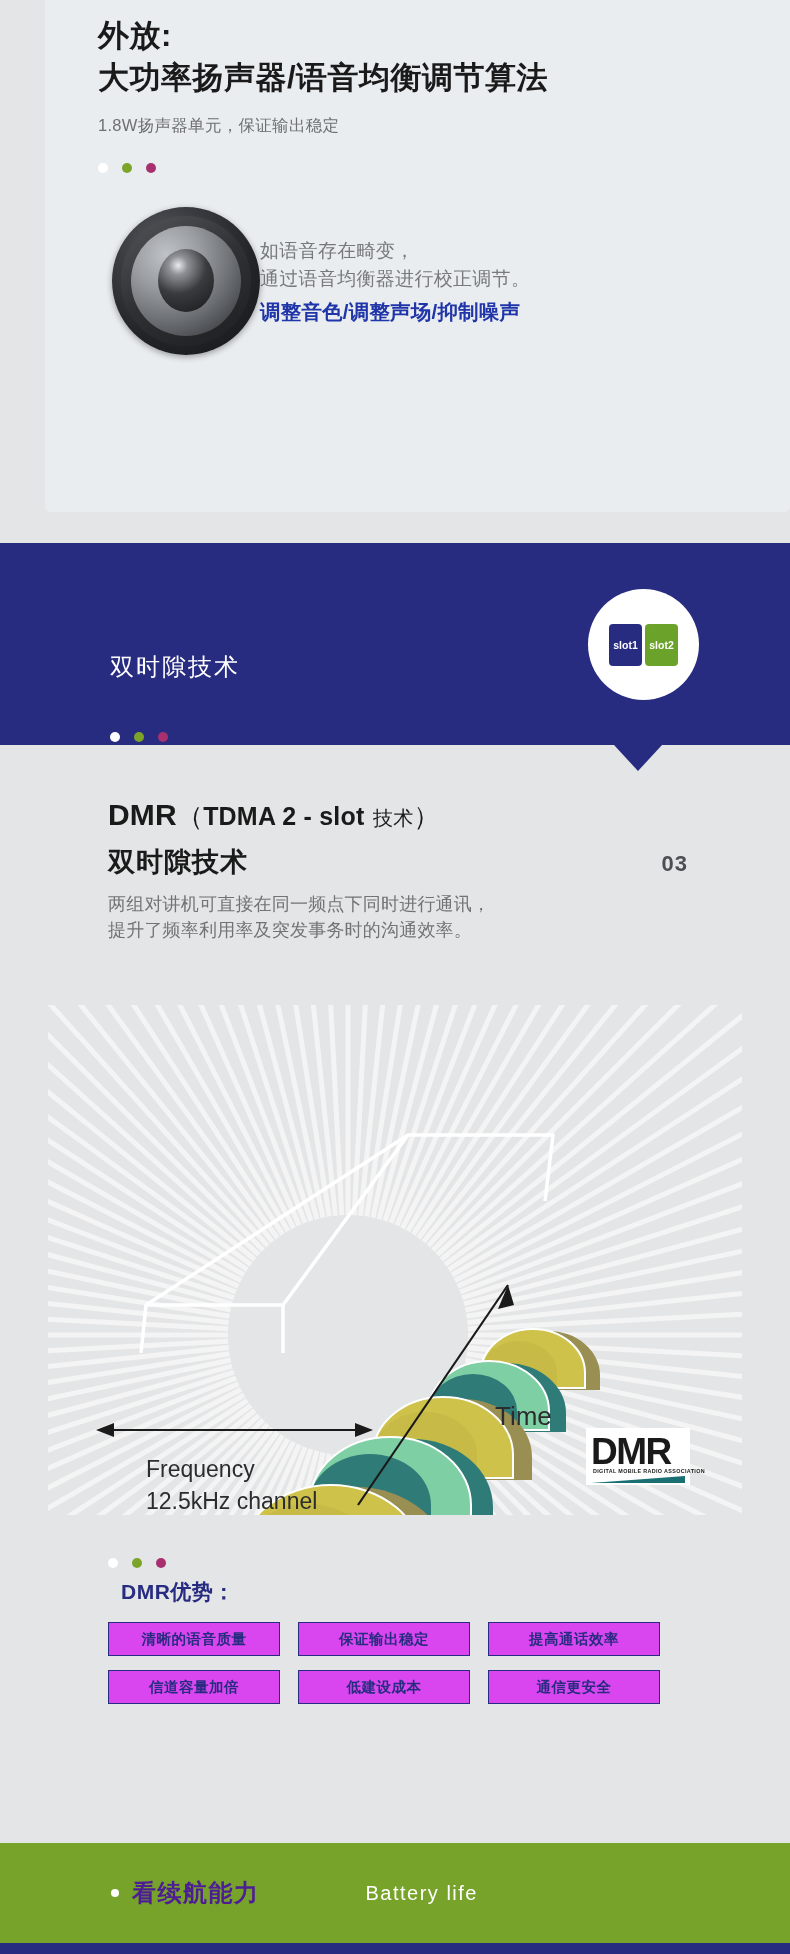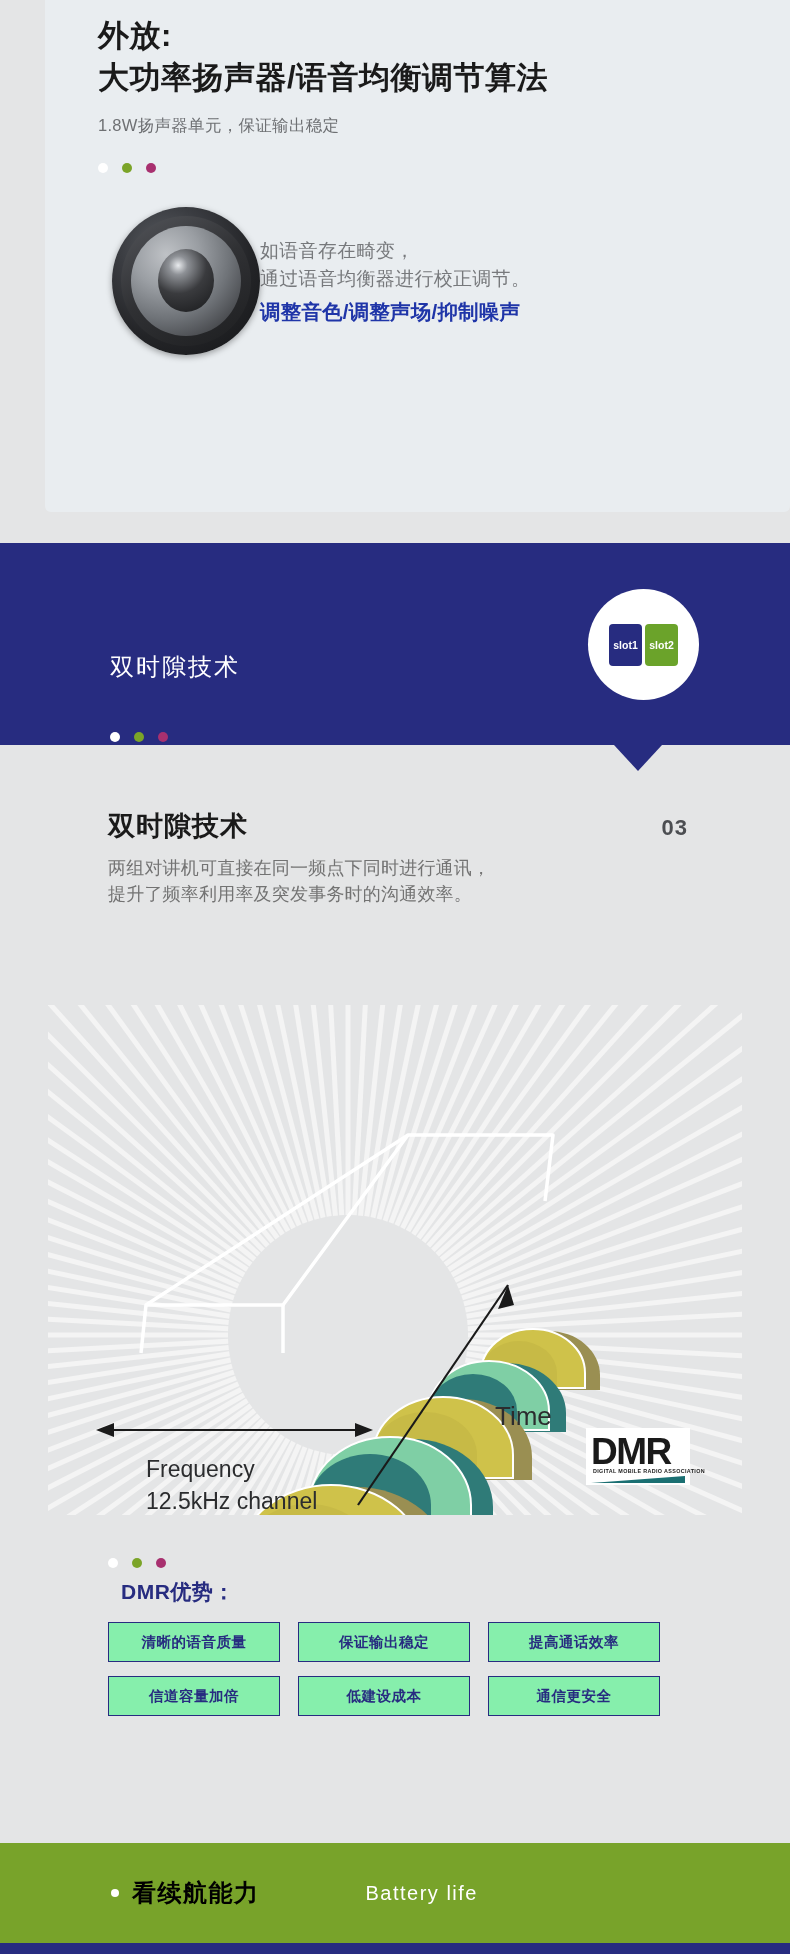--- a/index.html
+++ b/index.html
@@ -128,37 +128,37 @@
   .adv-dots { position: absolute; left: 108px; top: 1532px; }
   .adv-title {
     position: absolute; left: 121px; top: 1578px;
     font-size: 21px; font-weight: bold; color: #272c80; letter-spacing: .5px;
   }
   .adv-grid {
     position: absolute; left: 108px; top: 1622px;
     display: grid; grid-template-columns: repeat(3, 172px); gap: 14px 18px;
   }
   .adv-btn {
-    height: 40px; border: 1.6px solid #272c80; background: #86efac;
+    height: 34px; border: 1.6px solid #272c80; background: #d946ef;
     display: flex; align-items: center; justify-content: center;
     font-size: 14.5px; font-weight: bold; color: #272c80; letter-spacing: .5px;
   }
 
   
   .green-band {
     position: absolute; left: 0; top: 1843px; width: 790px; height: 100px;
     background: #78a32a;
     display: flex; align-items: center;
   }
   .gb-bullet {
     width: 8px; height: 8px; border-radius: 50%; background: #ffffff;
     margin-left: 111px; flex: none;
   }
   .gb-label {
-    margin-left: 13px; font-size: 24px; font-weight: bold; color: #000000;
+    margin-left: 13px; font-size: 24px; font-weight: bold; color: #4c1d95;
     letter-spacing: 1.5px;
   }
   .gb-en {
     margin-left: 106px; font-size: 20px; color: #ffffff; letter-spacing: 1.5px;
   }
   .blue-strip {
     position: absolute; left: 0; top: 1943px; width: 790px; height: 11px;
     background: #272c80;
   }
 </style>
@@ -203,20 +203,21 @@
       <span class="dot m"></span>
     </div>
     <div class="bb-badge">
       <span class="slot-chip s1">slot1</span>
       <span class="slot-chip s2">slot2</span>
     </div>
   </section>
   <div class="blue-arrow"></div>
 
   <div class="dmr-head">
+    <div class="dmr-h1"><span>DMR</span><span class="paren">（</span><span class="tdma">TDMA 2 - slot</span> <span class="ji">技术</span><span class="paren">）</span></div>
     <div class="dmr-h2row">
       <div class="dmr-h2">双时隙技术</div>
       <div class="dmr-num">03</div>
     </div>
     <div class="dmr-p">两组对讲机可直接在同一频点下同时进行通讯，</div>
     <div class="dmr-p" style="margin-top:0">提升了频率利用率及突发事务时的沟通效率。</div>
   </div>
 
   <div class="diagram">
     <svg width="694" height="510" viewBox="0 0 694 510">

